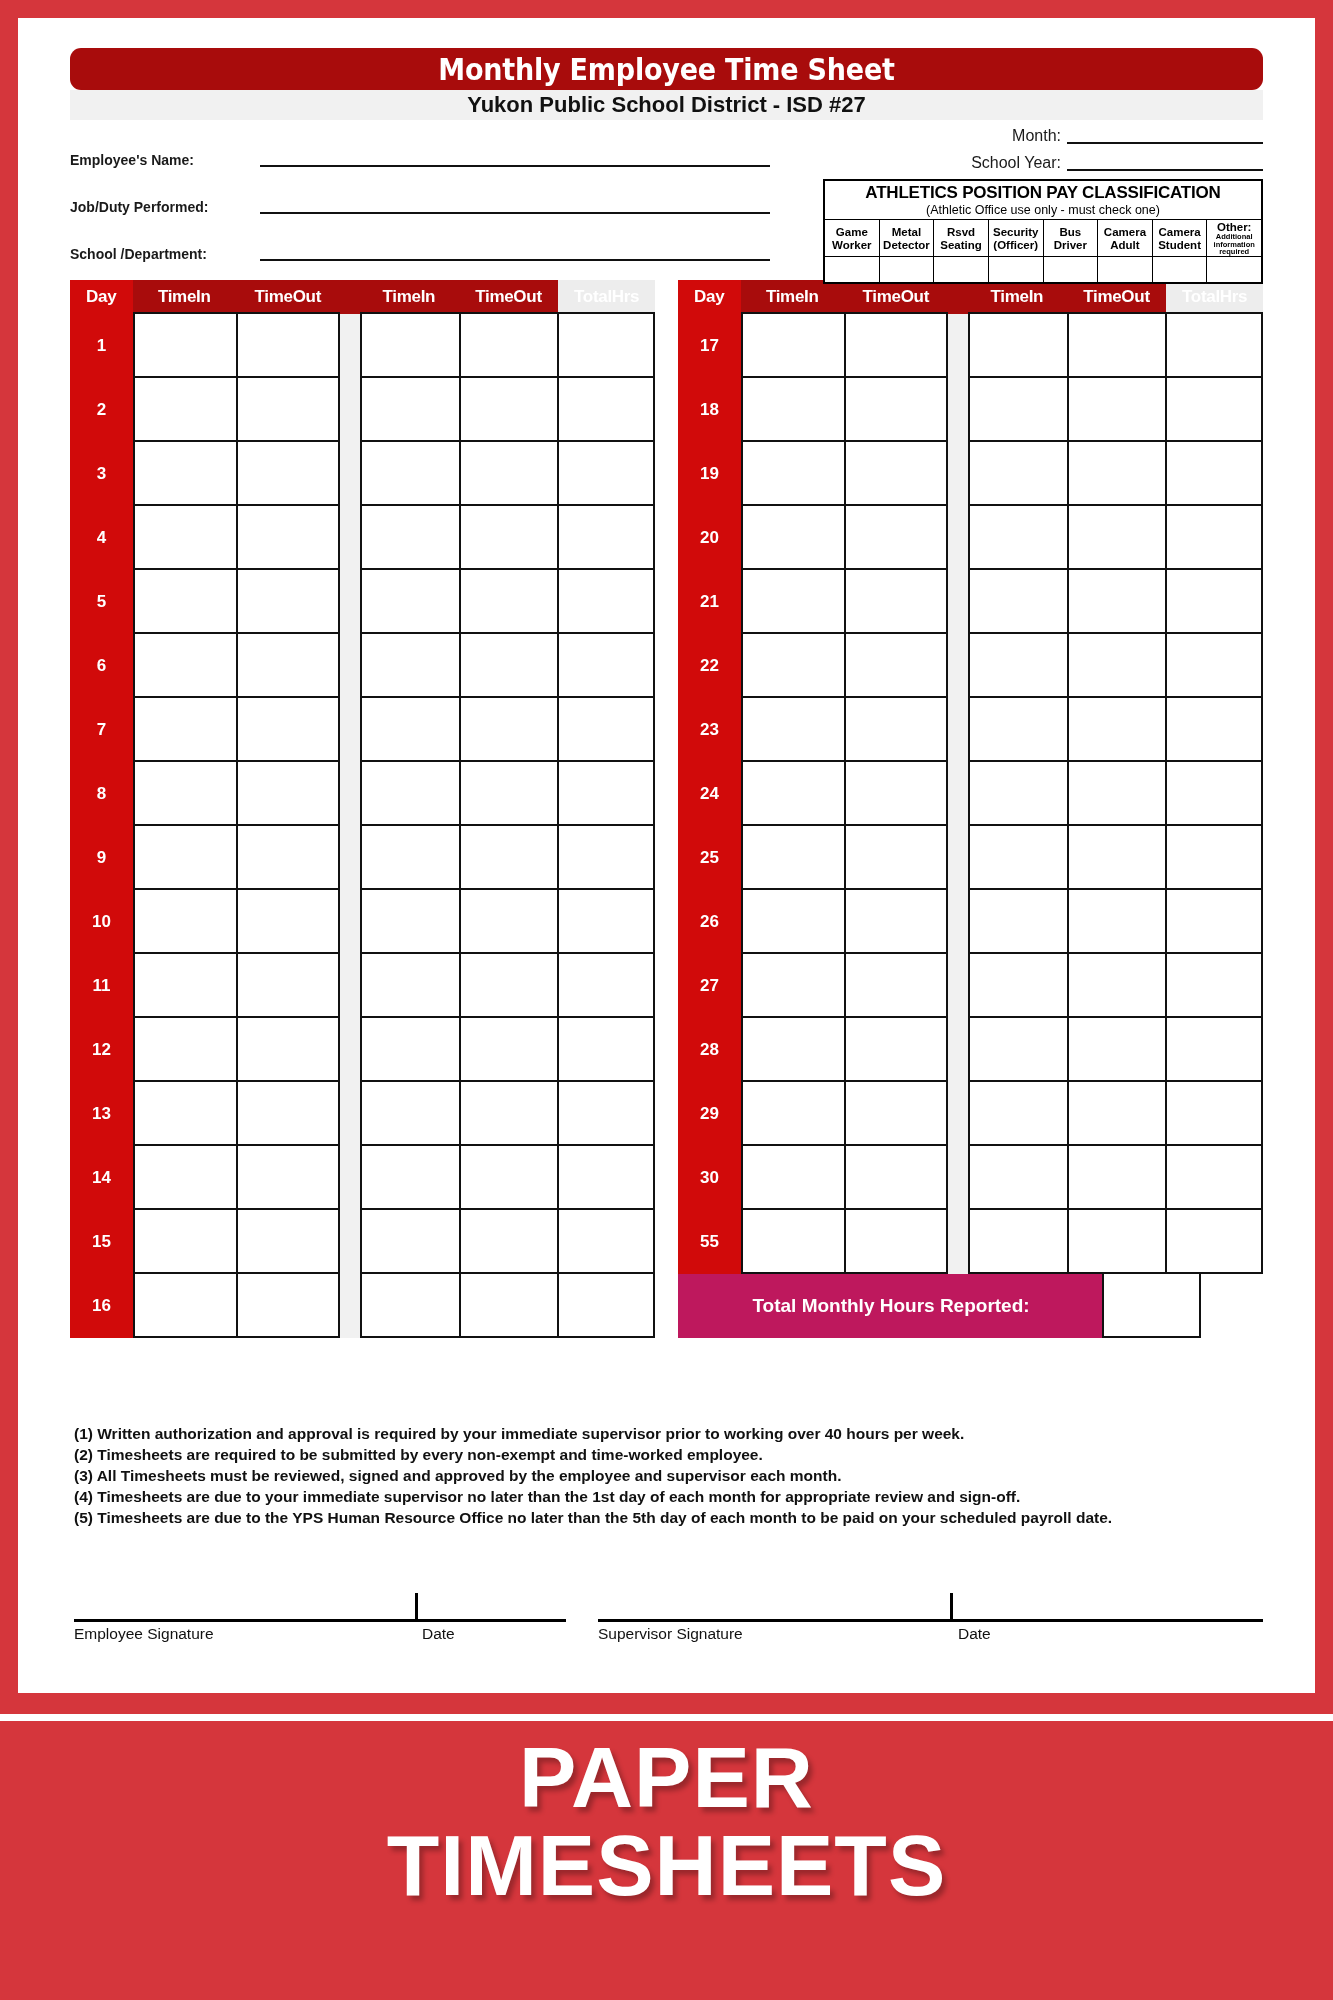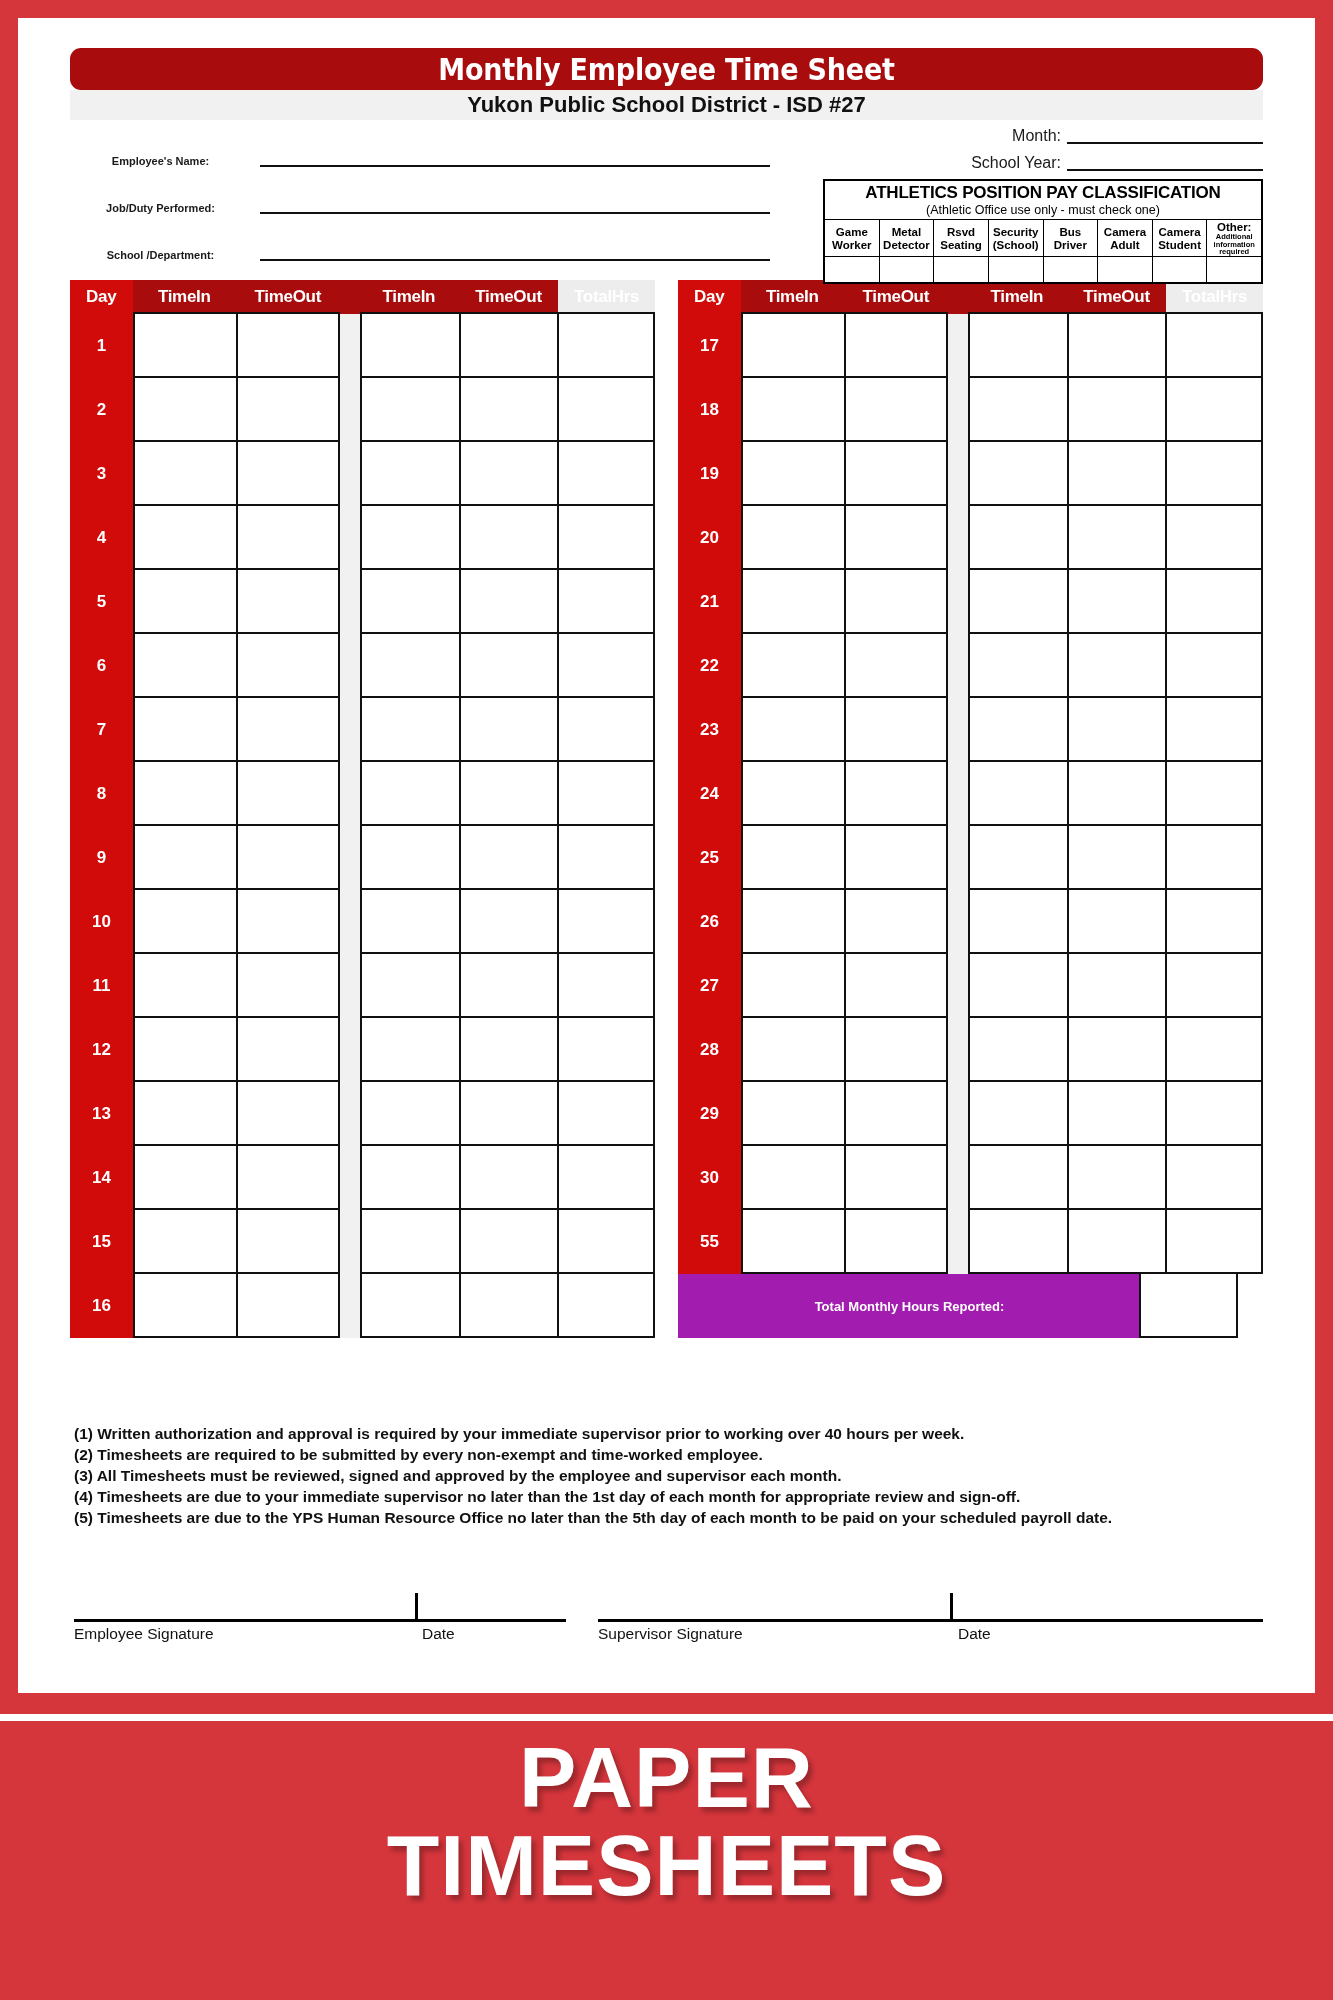--- a/index.html
+++ b/index.html
@@ -50,22 +50,22 @@
     font-size:22px; font-weight:bold;
     display:flex; align-items:center; justify-content:center;
     font-stretch:condensed;
   }
 
   
   .hdr { position:relative; height:150px; }
   .hdr-left { position:absolute; left:0; top:0; width:700px; }
   .frow { display:flex; align-items:flex-end; margin-top:20px; height:27px; }
   .frow .lbl {
-    width:190px; text-align:center; padding-right:9px;
-    font-size:11px; font-weight:bold; color:#1a1a1a;
+    width:190px; text-align:left; padding-right:9px;
+    font-size:14px; font-weight:bold; color:#1a1a1a;
     font-stretch:condensed; line-height:1;
   }
   .frow .rule {
     flex:1; border-bottom:2.5px solid #111; height:18px;
   }
 
   .hdr-right { position:absolute; right:0; top:0; width:440px; }
   .mrow { display:flex; align-items:flex-end; justify-content:flex-end; height:24px; margin-bottom:3px;}
   .mrow .mlbl { font-size:16px; color:#1a1a1a; padding-right:6px; line-height:1; }
   .mrow .mrule { width:196px; border-bottom:2px solid #111; height:16px; }
@@ -127,23 +127,23 @@
   .trow .c-out2.cell { margin-right:-2px; }
   .trow .c-tot.cell { }
 
   .trow + .trow .cell { }
 
   
   .totalbar {
     display:flex; height:64px;
   }
   .totalbar .tlabel {
-    width:463px; background:#a21caf; color:#fff;
+    width:426px; background:#be185d; color:#fff;
     display:flex; align-items:center; justify-content:center;
-    font-size:13px; font-weight:bold; font-stretch:condensed;
+    font-size:19px; font-weight:bold; font-stretch:condensed;
   }
   .totalbar .tbox {
     width:99px; background:#fff; border:2px solid #111; margin-left:-2px; margin-top:-2px;
   }
   .filler-left { height:64px; }
 
   
   .notes { margin-top:22px; padding-left:4px;font-weight:bold; }
   .notes div {
     font-size:15.5px; color:#111; line-height:1.35;
@@ -236,21 +236,21 @@
                 <div class="ath-col">
                   <div class="ath-head">
                     <div>Rsvd</div>
                     <div>Seating</div>
                   </div>
                   <div class="ath-check"></div>
                 </div>
                 <div class="ath-col">
                   <div class="ath-head">
                     <div>Security</div>
-                    <div>(School)</div>
+                    <div>(Officer)</div>
                   </div>
                   <div class="ath-check"></div>
                 </div>
                 <div class="ath-col">
                   <div class="ath-head">
                     <div>Bus</div>
                     <div>Driver</div>
                   </div>
                   <div class="ath-check"></div>
                 </div>

